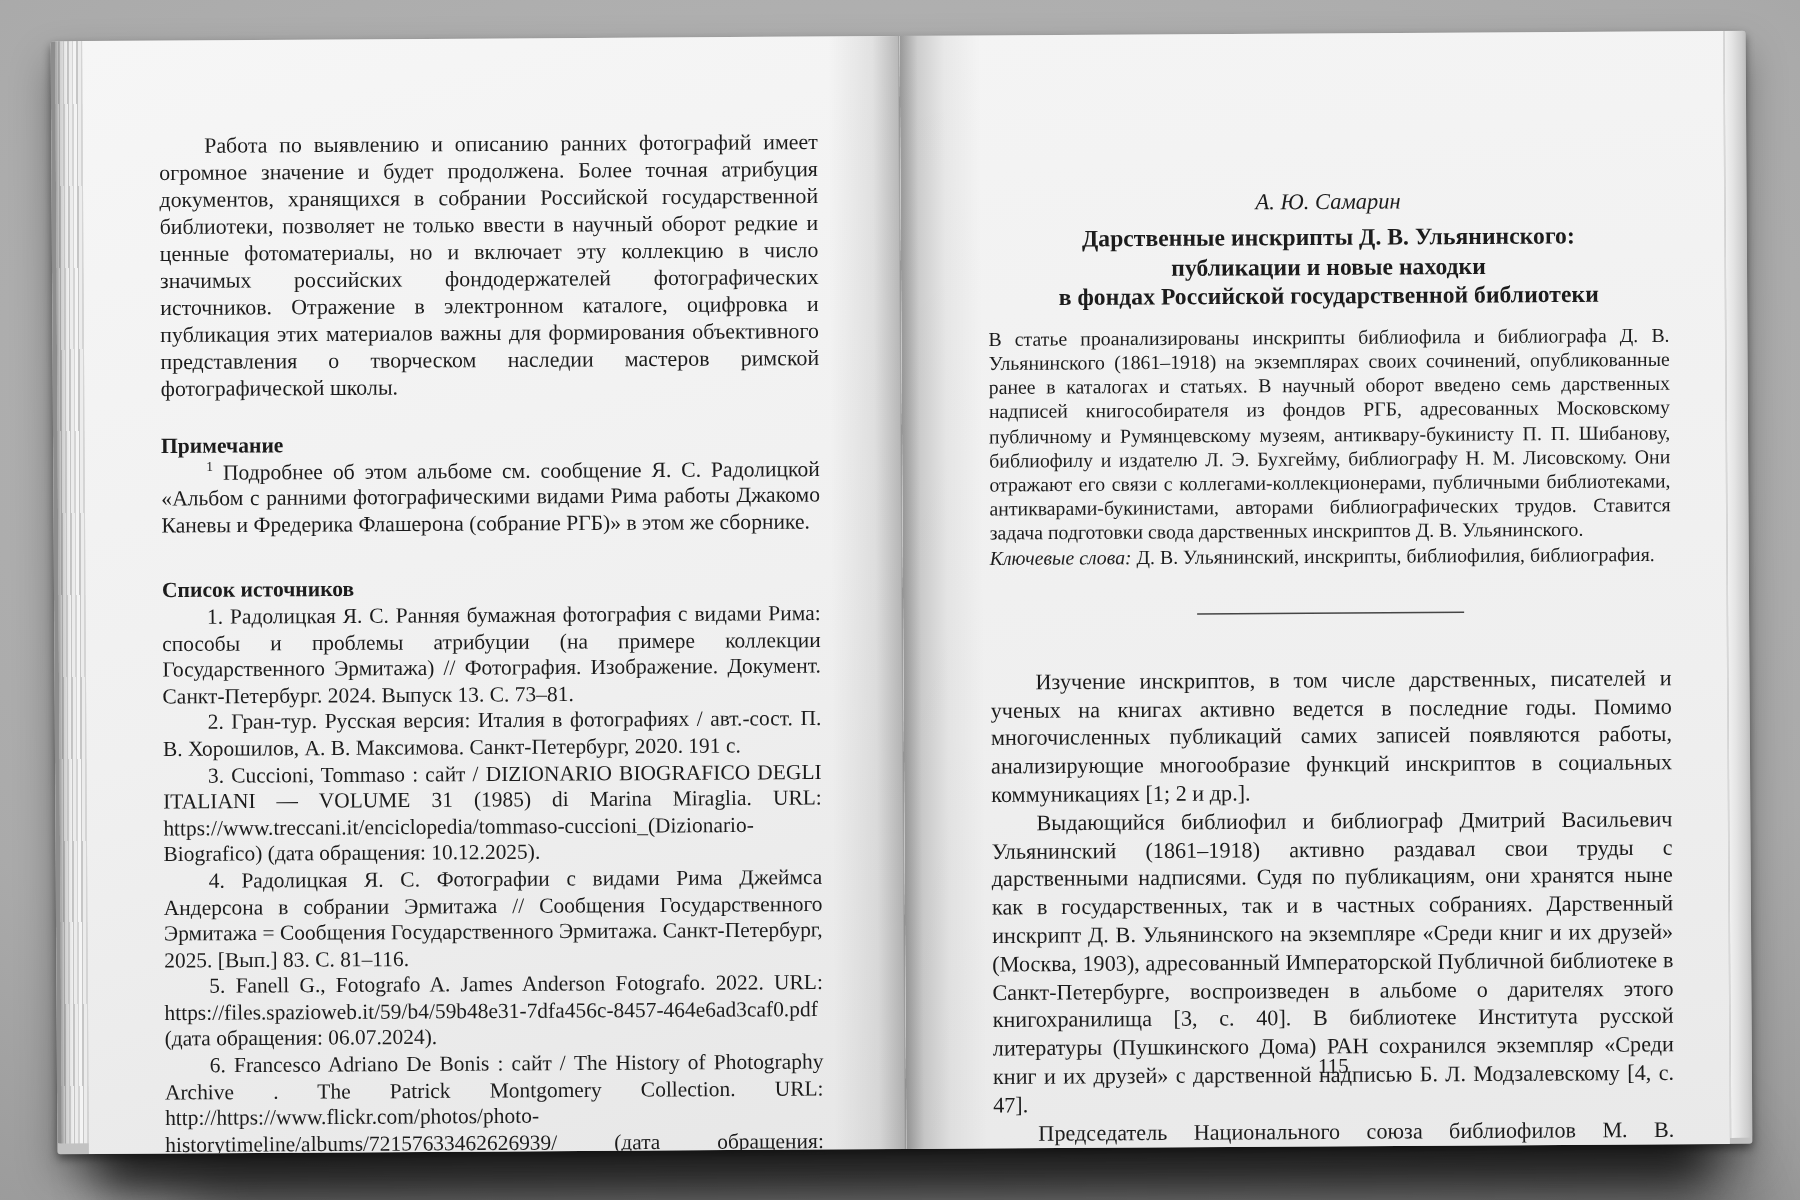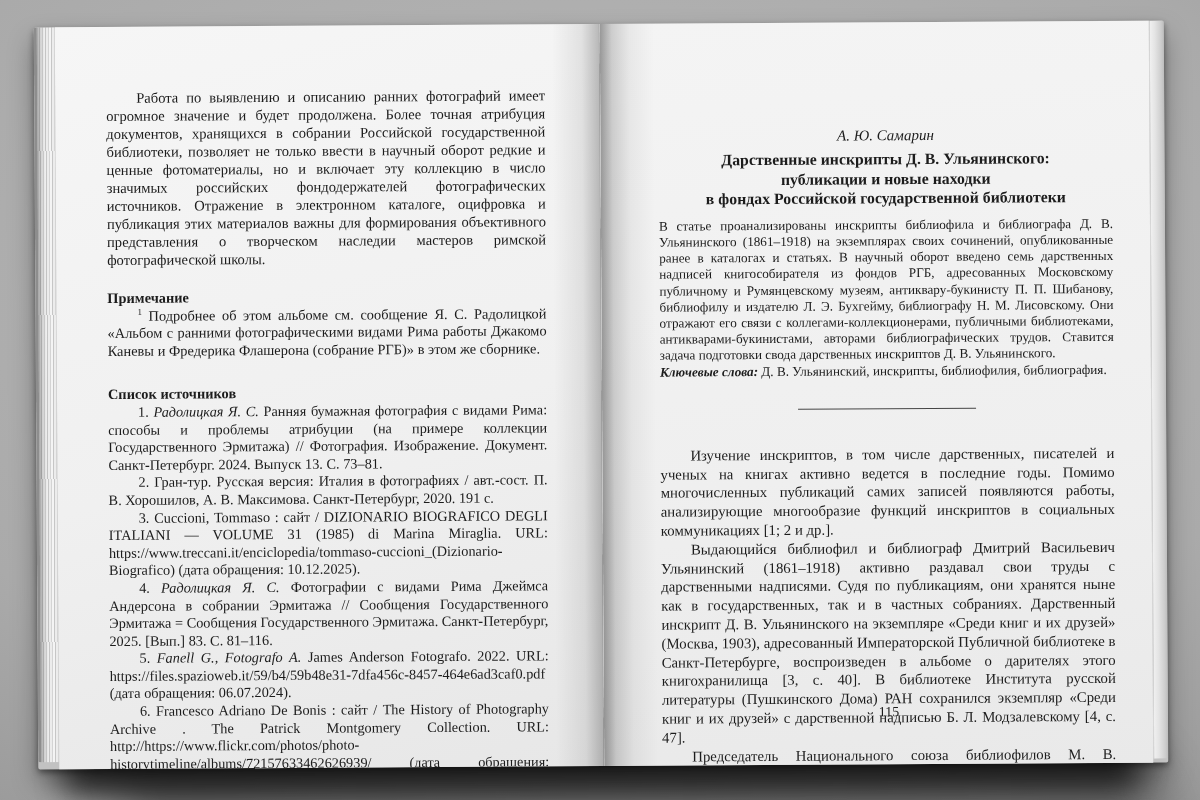--- a/index.html
+++ b/index.html
@@ -63,29 +63,29 @@
   p{margin:0;}
   .just{text-align:justify;hyphens:auto;-webkit-hyphens:auto;}
   .indent{text-indent:30px;}
 
   
   .lp-body{font-size:14.6px;line-height:18px;}
   .lp-note-heading{font-weight:bold;font-size:14.4px;line-height:17.6px;margin-top:21px;}
   .lp-note{font-size:14.4px;line-height:17.6px;}
   .lp-sources-heading{font-weight:bold;font-size:14.4px;line-height:17.6px;margin-top:26px;}
   .source{font-size:14.3px;line-height:17.6px;}
-  .src-author{font-style:italic;}
+  .src-author{}
   sup{font-size:9px;line-height:0;}
 
   
   .rp-author{text-align:center;font-style:italic;font-size:15px;line-height:19px;}
   .rp-title{text-align:center;font-weight:bold;font-size:15.8px;line-height:19.6px;margin-top:4px;}
   .rp-abstract{font-size:13.2px;line-height:16.2px;margin-top:9px;}
   .rp-keywords{font-size:13.2px;line-height:16.2px;}
-  .kw-label{font-weight:bold;font-style:italic;margin-top:18px;}
+  .kw-label{font-weight:normal;font-style:italic;margin-top:18px;}
   .rule{width:178px;height:0;border-top:1.5px solid #454545;margin:29px auto 0;}
   .rp-main{margin-top:36px;}
   .rp-main p{font-size:14.8px;line-height:18.8px;}
   .rp-pagenum{
     position:absolute;bottom:44px;left:58px;right:37px;
     text-align:center;font-size:14px;
   }
 </style>
 </head>
 <body>

